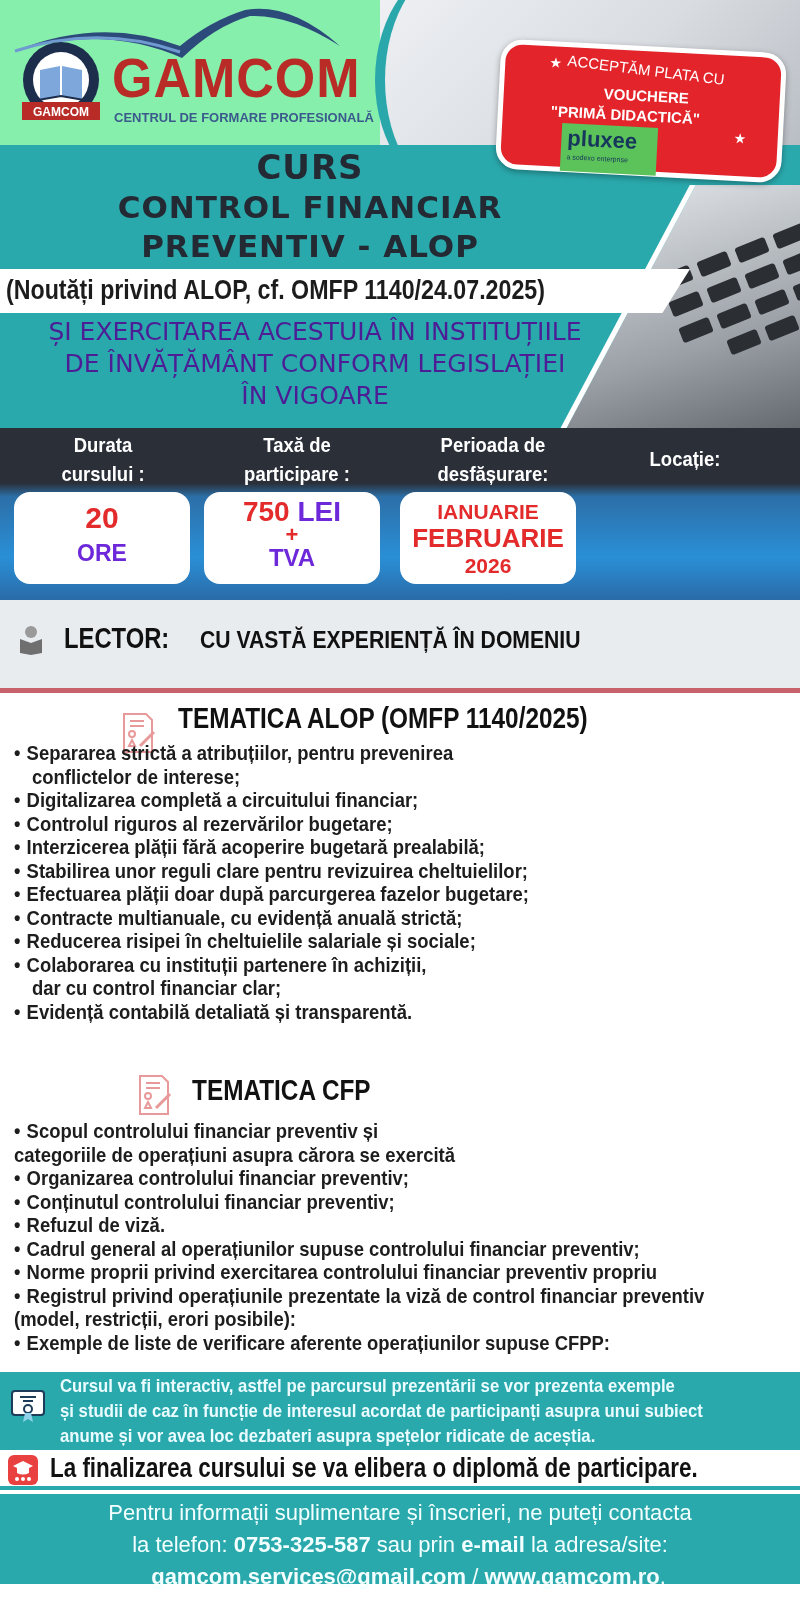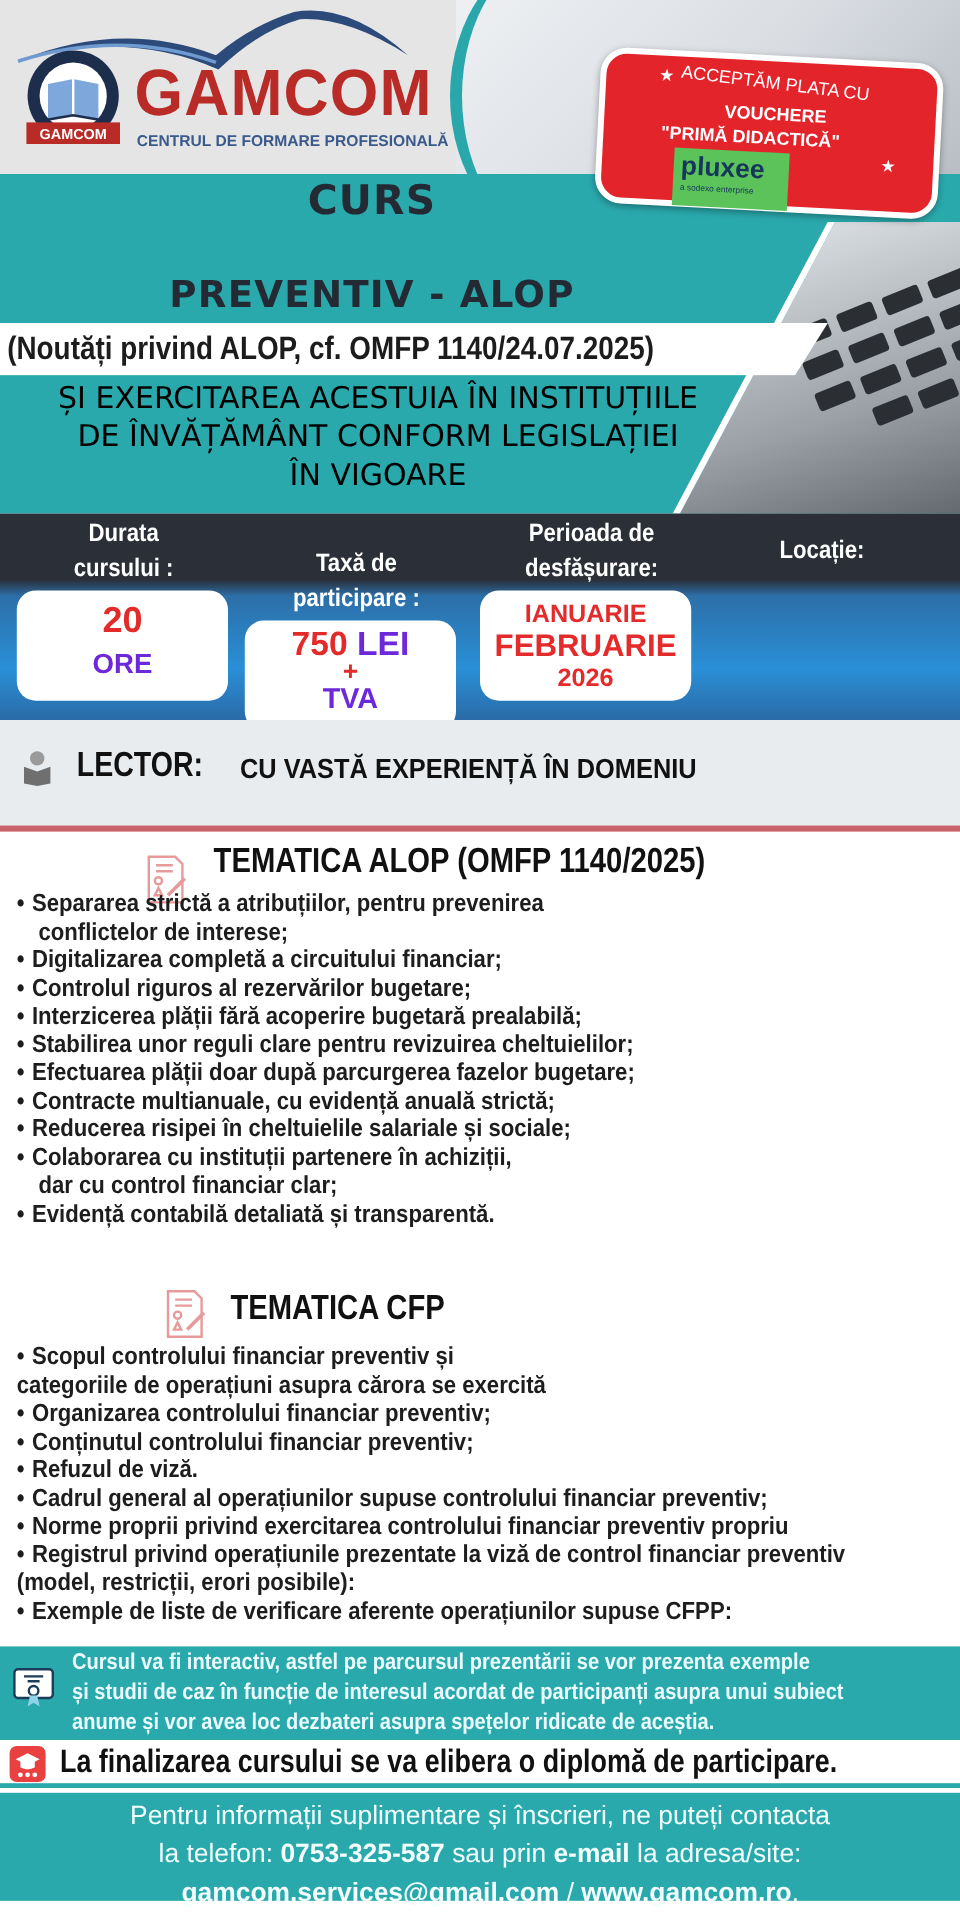--- a/index.html
+++ b/index.html
@@ -1,20 +1,20 @@
 <!DOCTYPE html>
 <html><head>
 <meta charset="utf-8">
 <style>
   * { margin:0; padding:0; box-sizing:border-box; }
   html, body { width:800px; height:1600px; overflow:hidden; background:#ffffff; }
   body { font-family:"Liberation Sans", sans-serif; position:relative; }
 
   
-  .header { position:absolute; left:0; top:0; width:800px; height:145px; background:#e5e5e5; overflow:hidden;padding-left:20px; }
+  .header { position:absolute; left:0; top:0; width:800px; height:145px; background:#86efac; overflow:hidden;padding-left:20px; }
   .hdr-photo { position:absolute; left:380px; top:0; width:420px; height:145px;
     background:linear-gradient(135deg,#eef0f3 0%,#d9dde2 55%,#b9bec4 100%); }
   .hdr-arc { position:absolute; left:375px; top:-40px; width:180px; height:240px; border-radius:50%;
     border-left:10px solid #2aa7aa; }
   .logo-swoosh { position:absolute; left:10px; top:6px; width:330px; height:60px; }
   .logo-badge { position:absolute; left:18px; top:40px; width:86px; height:90px; }
   .logo-name { position:absolute; left:112px; top:52px; font-size:52px; font-weight:bold; color:#b92b27;
     letter-spacing:1px; transform:scaleY(1.05); font-family:"Liberation Sans", sans-serif; line-height:1; }
   .logo-sub { position:absolute; left:114px; top:110px; font-size:13px; font-weight:bold; color:#3b5a8c; letter-spacing:0px; }
 
@@ -37,21 +37,21 @@
   .key { position:absolute; width:32px; height:16px; background:#2b2e33; border-radius:3px; transform:rotate(-22deg); }
   .t-curs { position:absolute; left:0; width:620px; top:2px; text-align:center; font-size:34px; font-weight:bold; color:#232a33;
     font-family:"DejaVu Sans", sans-serif; letter-spacing:1px; }
   .t-line { position:absolute; left:0; width:620px; text-align:center; font-size:31px; font-weight:bold; color:#232a33;
     font-family:"DejaVu Sans", sans-serif; letter-spacing:1px; }
   .t-l2 { top:44px; }
   .t-l3 { top:83px; }
   .noutati-band { position:absolute; left:0; top:124px; width:690px; height:44px; background:#ffffff;
     clip-path:polygon(0 0,100% 0,96% 100%,0 100%); }
   .noutati { position:absolute; left:6px; top:130px; font-size:27px; font-weight:bold; color:#1c1c1c; transform:scaleX(.86); transform-origin:left; white-space:nowrap; }
-  .t-sub { position:absolute; left:0; width:630px; text-align:center; font-size:25px; color:#000000; font-family:"DejaVu Sans", sans-serif; }
+  .t-sub { position:absolute; left:0; width:630px; text-align:center; font-size:25px; color:#4c1d95; font-family:"DejaVu Sans", sans-serif; }
   .t-s1 { top:172px; } .t-s2 { top:204px; } .t-s3 { top:236px; }
 
   
   .info { position:absolute; left:0; top:428px; width:800px; height:172px;
     background:linear-gradient(180deg,#2a2f38 0%,#2a2f38 32%,#2c6fa8 40%,#2a8fd6 75%,#2a6ba8 100%); }
   .info-col { position:absolute; top:0; width:190px; height:172px; }
   .info-head { position:absolute; left:0; top:2px; width:100%; text-align:center; color:#ffffff; font-size:21px; font-weight:bold;
     line-height:29px; transform:scaleX(.88); }
   .info-box { position:absolute; background:#ffffff; border-radius:16px; text-align:center; font-weight:bold; }
   .red { color:#e32b2b; } .blk { color:#6d28d9; }
@@ -133,37 +133,38 @@
       <div class="key" style="left:106px;top:28px"></div>
       <div class="key" style="left:144px;top:14px"></div>
     <div class="key" style="left:40px;top:82px"></div>
       <div class="key" style="left:78px;top:68px"></div>
       <div class="key" style="left:116px;top:54px"></div>
       <div class="key" style="left:154px;top:40px"></div>
     <div class="key" style="left:88px;top:94px"></div>
       <div class="key" style="left:126px;top:80px"></div>
   </div>
   <div class="t-curs">CURS</div>
+  <div class="t-line t-l2">CONTROL FINANCIAR</div>
   <div class="t-line t-l3">PREVENTIV - ALOP</div>
   <div class="noutati-band"></div>
   <div class="noutati">(Noutăți privind ALOP, cf. OMFP 1140/24.07.2025)</div>
   <div class="t-sub t-s1">ȘI EXERCITAREA ACESTUIA ÎN INSTITUȚIILE</div>
   <div class="t-sub t-s2">DE ÎNVĂȚĂMÂNT CONFORM LEGISLAȚIEI</div>
   <div class="t-sub t-s3">ÎN VIGOARE</div>
 </div>
 
 <div class="info">
   <div class="info-col" style="left:8px;">
     <div class="info-head"><span>Durata</span><br><span>cursului :</span></div>
     <div class="info-box" style="left:6px;top:64px;width:176px;height:92px;">
       <div class="red" style="font-size:30px;line-height:36px;margin-top:8px;">20</div>
       <div class="blk" style="font-size:23px;line-height:34px;">ORE</div>
     </div>
   </div>
-  <div class="info-col" style="left:202px;margin-top:25px;">
+  <div class="info-col" style="left:202px;">
     <div class="info-head"><span>Taxă de</span><br><span>participare :</span></div>
     <div class="info-box" style="left:2px;top:64px;width:176px;height:92px;">
       <div style="font-size:28px;line-height:32px;margin-top:4px;">
         <span class="red">750</span>
         <span class="blk">LEI</span>
       </div>
       <div class="red" style="font-size:22px;line-height:14px;">+</div>
       <div class="blk" style="font-size:24px;line-height:32px;">TVA</div>
     </div>
   </div>

